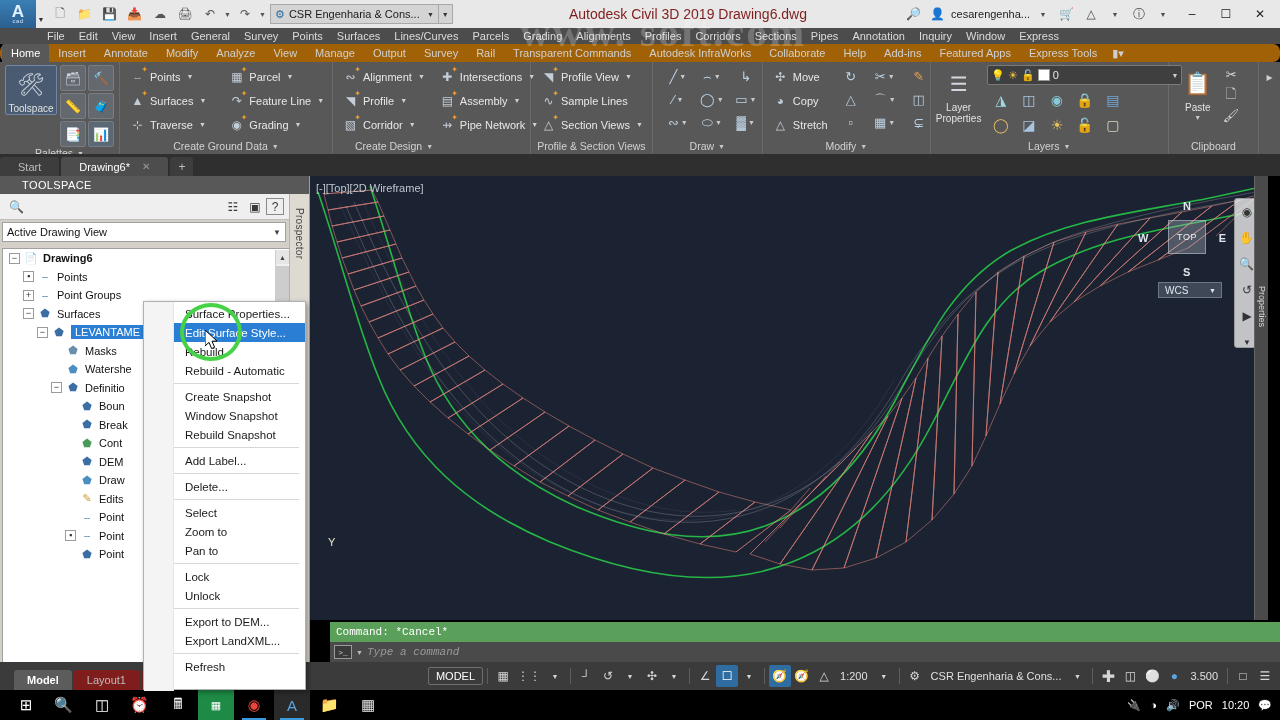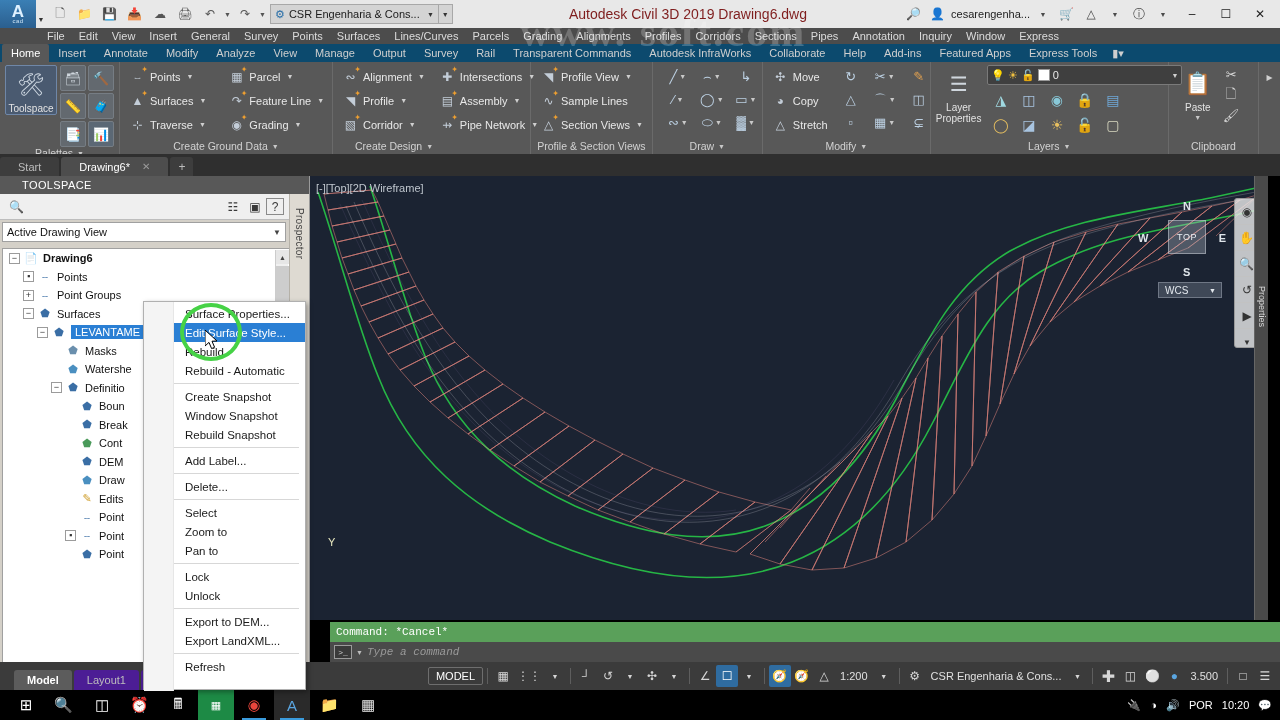--- a/index.html
+++ b/index.html
@@ -65,21 +65,21 @@
   
   .menubar {
     position:absolute; left:0; top:28px; width:1280px; height:16px;
     background:#4c4c4c; display:flex; align-items:center; padding-left:40px; gap:0;
   }
   .menubar .mi { font-size:11px; color:#dcdcdc; padding:0 7px; line-height:16px; white-space:nowrap; }
 
   
   .ribtabs {
     position:absolute; left:0; top:44px; width:1280px; height:18px;
-    background:#0c4a6e; display:flex; align-items:flex-end; padding-left:2px;
+    background:#a16207; display:flex; align-items:flex-end; padding-left:2px;border-radius:7px;
   }
   .ribtabs .rt { font-size:11px; color:#cfcfcf; padding:2px 9px 2px 9px; white-space:nowrap; line-height:14px;}
   .ribtabs .rt.active { background:#585858; color:#ffffff; border-radius:2px 2px 0 0; }
   .ribtabs .rt.small { padding:2px 6px; }
 
   
   .ribbon {
     position:absolute; left:0; top:62px; width:1280px; height:92px;
     background:#585858; display:flex; align-items:stretch;
   }
@@ -238,21 +238,21 @@
   .cmdline .ph { font-family:"Liberation Mono", monospace; font-size:11px; color:#9a9a9a; font-style:italic; }
 
   
   .statusbar {
     position:absolute; left:0; top:662px; width:1280px; height:28px;
     background:#3b3b3b; display:flex; align-items:center;
   }
   .mlay { display:flex; align-items:flex-end; height:28px; padding-left:14px; }
   .mlay .mt {
     height:20px; padding:0 13px; font-size:11px; color:#bdbdbd; display:flex; align-items:center;
-    background:#4c1d95; border-radius:3px 3px 0 0; margin-right:2px;
+    background:#7f1d1d; border-radius:3px 3px 0 0; margin-right:2px;
   }
   .mlay .mt.active { background:#5c5c5c; color:#ffffff; font-weight:bold; }
   .sright { margin-left:auto; display:flex; align-items:center; height:28px; padding-right:4px; }
   .sb { height:22px; min-width:22px; display:flex;align-items:center;justify-content:center;
         font-size:12px; color:#d6d6d6; padding:0 3px; }
   .sb.on { background:#2f6ca0; border-radius:2px; color:#fff; }
   .sbtxt { font-size:11px; color:#e0e0e0; padding:0 5px; white-space:nowrap; }
   .sdiv { width:1px; height:16px; background:#5e5e5e; margin:0 4px; }
   .modelbox { font-size:11px; color:#ffffff; border:1px solid #6e6e6e; padding:2px 7px; border-radius:2px; }
 

